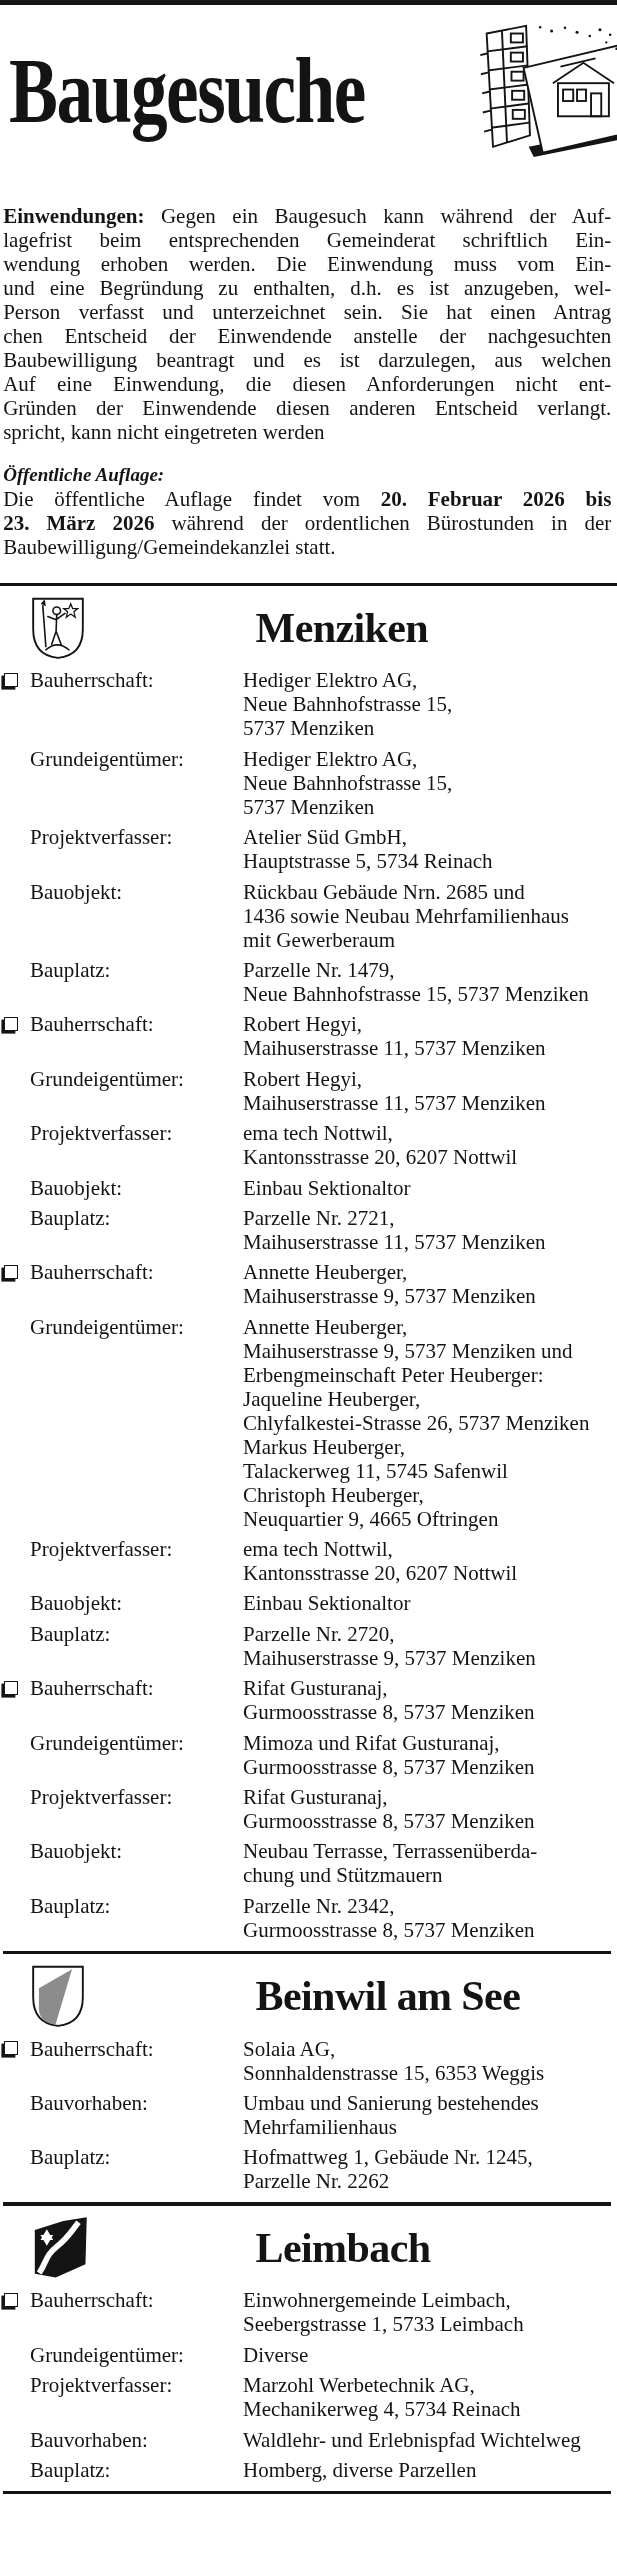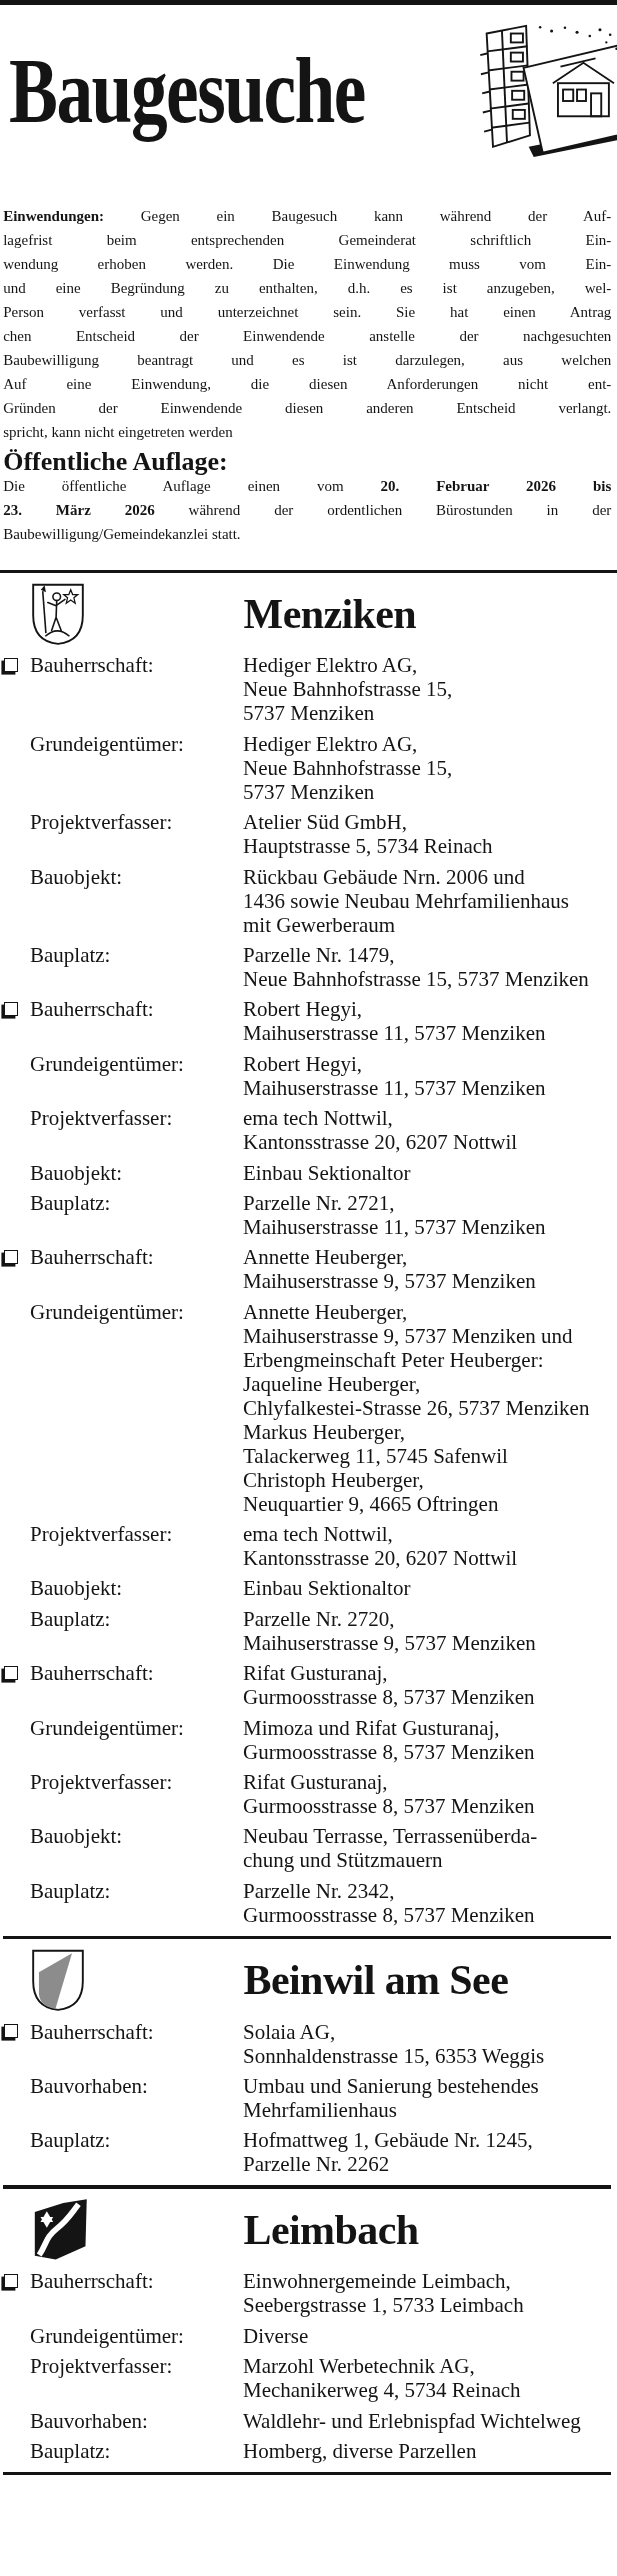--- a/index.html
+++ b/index.html
@@ -15,29 +15,29 @@
 
   .header{display:flex;align-items:center;height:158px;padding:0 6.4px 0 3.8px;}
   h1.masthead{
     font-size:94px;line-height:1.02;font-weight:bold;margin:14px 0 0 5.1px;
     letter-spacing:-1.9px;white-space:nowrap;
     transform:scaleX(0.78);transform-origin:left top;
   }
   .illus{margin-left:auto;margin-top:15.3px;flex:none;}
 
   .intro-wrap{padding:0 5.7px 0 3.2px;margin-top:41px;}
-  .tline{font-size:15px;line-height:24px;text-align:justify;text-align-last:justify;}
+  .tline{font-size:21px;line-height:24px;text-align:justify;text-align-last:justify;}
   .tline.tline-last{text-align-last:left;}
   .b{font-weight:bold;}
-  h3.auflage-h{font-size:26px;line-height:24px;font-weight:bold;margin:6px 0 0;}
+  h3.auflage-h{font-size:19px;line-height:24px;font-weight:bold;margin:19px 0 0;font-style:italic;}
 
   .sections{padding:0 5.7px 0 2.6px;}
   .section-head{display:grid;grid-template-columns:241px 1fr;align-items:center;margin-top:9px;}
   .crest{margin-left:27.4px;line-height:0;}
-  h2.sec-title{font-size:42px;line-height:1;margin:0;font-weight:bold;letter-spacing:-0.6px;}
+  h2.sec-title{font-size:42px;line-height:1;margin:12px;font-weight:bold;letter-spacing:-0.6px;}
   .entries{margin-top:7.7px;}
   .field{display:grid;grid-template-columns:27.4px 213px 1fr;margin-top:6.4px;}
   .label,.value{font-size:21px;line-height:24px;}
   .value{white-space:pre;}
   .bullet{
     width:12px;height:12px;border:1.9px solid #141414;background:#fff;
     box-shadow:-2.6px 2.6px 0 #141414;margin:4.5px 0 0 1.3px;
   }
 </style>
 </head>
@@ -117,21 +117,21 @@
       <div class="tline"><span>und eine Begründung zu enthalten, d.h. es ist anzugeben, wel-</span></div>
       <div class="tline"><span>Person verfasst und unterzeichnet sein. Sie hat einen Antrag</span></div>
       <div class="tline"><span>chen Entscheid der Einwendende anstelle der nachgesuchten</span></div>
       <div class="tline"><span>Baubewilligung beantragt und es ist darzulegen, aus welchen</span></div>
       <div class="tline"><span>Auf eine Einwendung, die diesen Anforderungen nicht ent-</span></div>
       <div class="tline"><span>Gründen der Einwendende diesen anderen Entscheid verlangt.</span></div>
       <div class="tline tline-last"><span>spricht, kann nicht eingetreten werden</span></div>
     </div>
   <h3 class="auflage-h">Öffentliche Auflage:</h3>
   <div id="auflage-lines">
-      <div class="tline"><span>Die öffentliche Auflage einen vom </span><span class="b">20. Februar 2026 bis</span></div>
+      <div class="tline"><span>Die öffentliche Auflage findet vom </span><span class="b">20. Februar 2026 bis</span></div>
       <div class="tline"><span class="b">23. März 2026</span><span> während der ordentlichen Bürostunden in der</span></div>
       <div class="tline tline-last"><span>Baubewilligung/Gemeindekanzlei statt.</span></div>
     </div>
 </div>
 
 <div class="rule after-intro"></div>
 
 <div class="sections" id="sections">
     <section class="section">
       <div class="section-head">
@@ -166,21 +166,21 @@
           </div>
           <div class="field">
             <div></div>
             <div class="label">Projektverfasser:</div>
             <div class="value">Atelier Süd GmbH,
 Hauptstrasse 5, 5734 Reinach</div>
           </div>
           <div class="field">
             <div></div>
             <div class="label">Bauobjekt:</div>
-            <div class="value">Rückbau Gebäude Nrn. 2006 und
+            <div class="value">Rückbau Gebäude Nrn. 2685 und
 1436 sowie Neubau Mehrfamilienhaus
 mit Gewerberaum</div>
           </div>
           <div class="field">
             <div></div>
             <div class="label">Bauplatz:</div>
             <div class="value">Parzelle Nr. 1479,
 Neue Bahnhofstrasse 15, 5737 Menziken</div>
           </div>
         </div>

